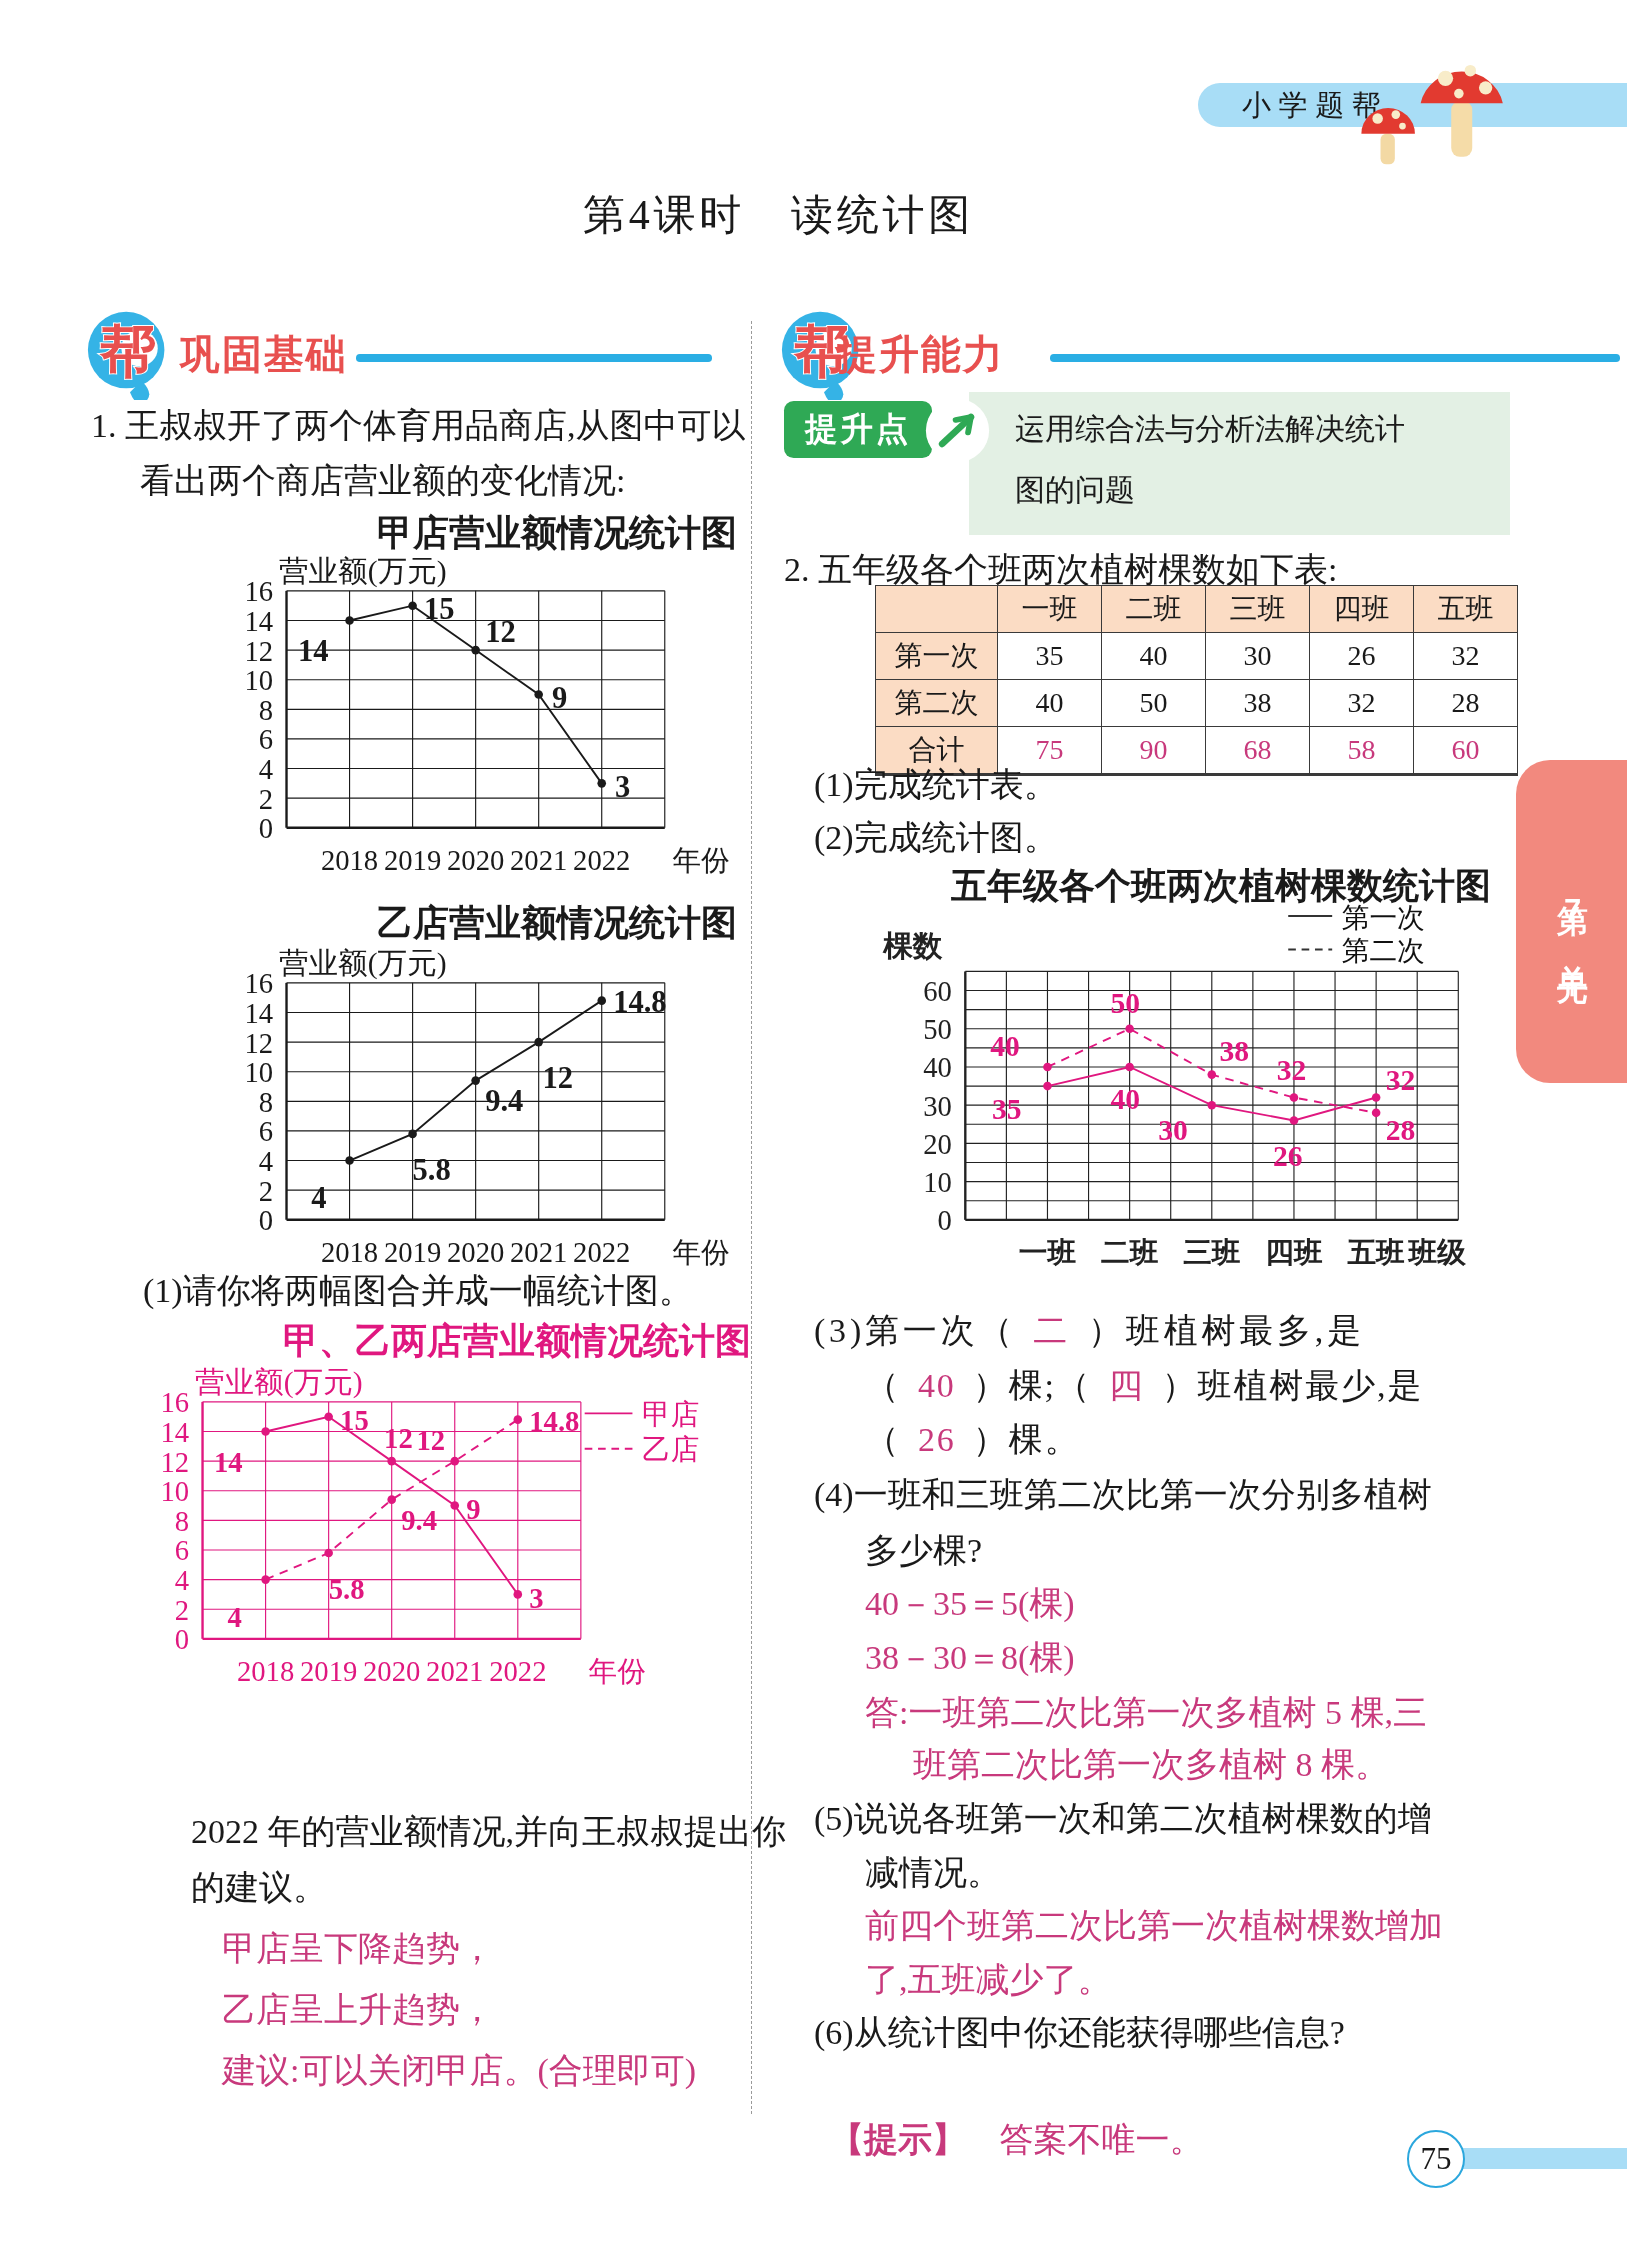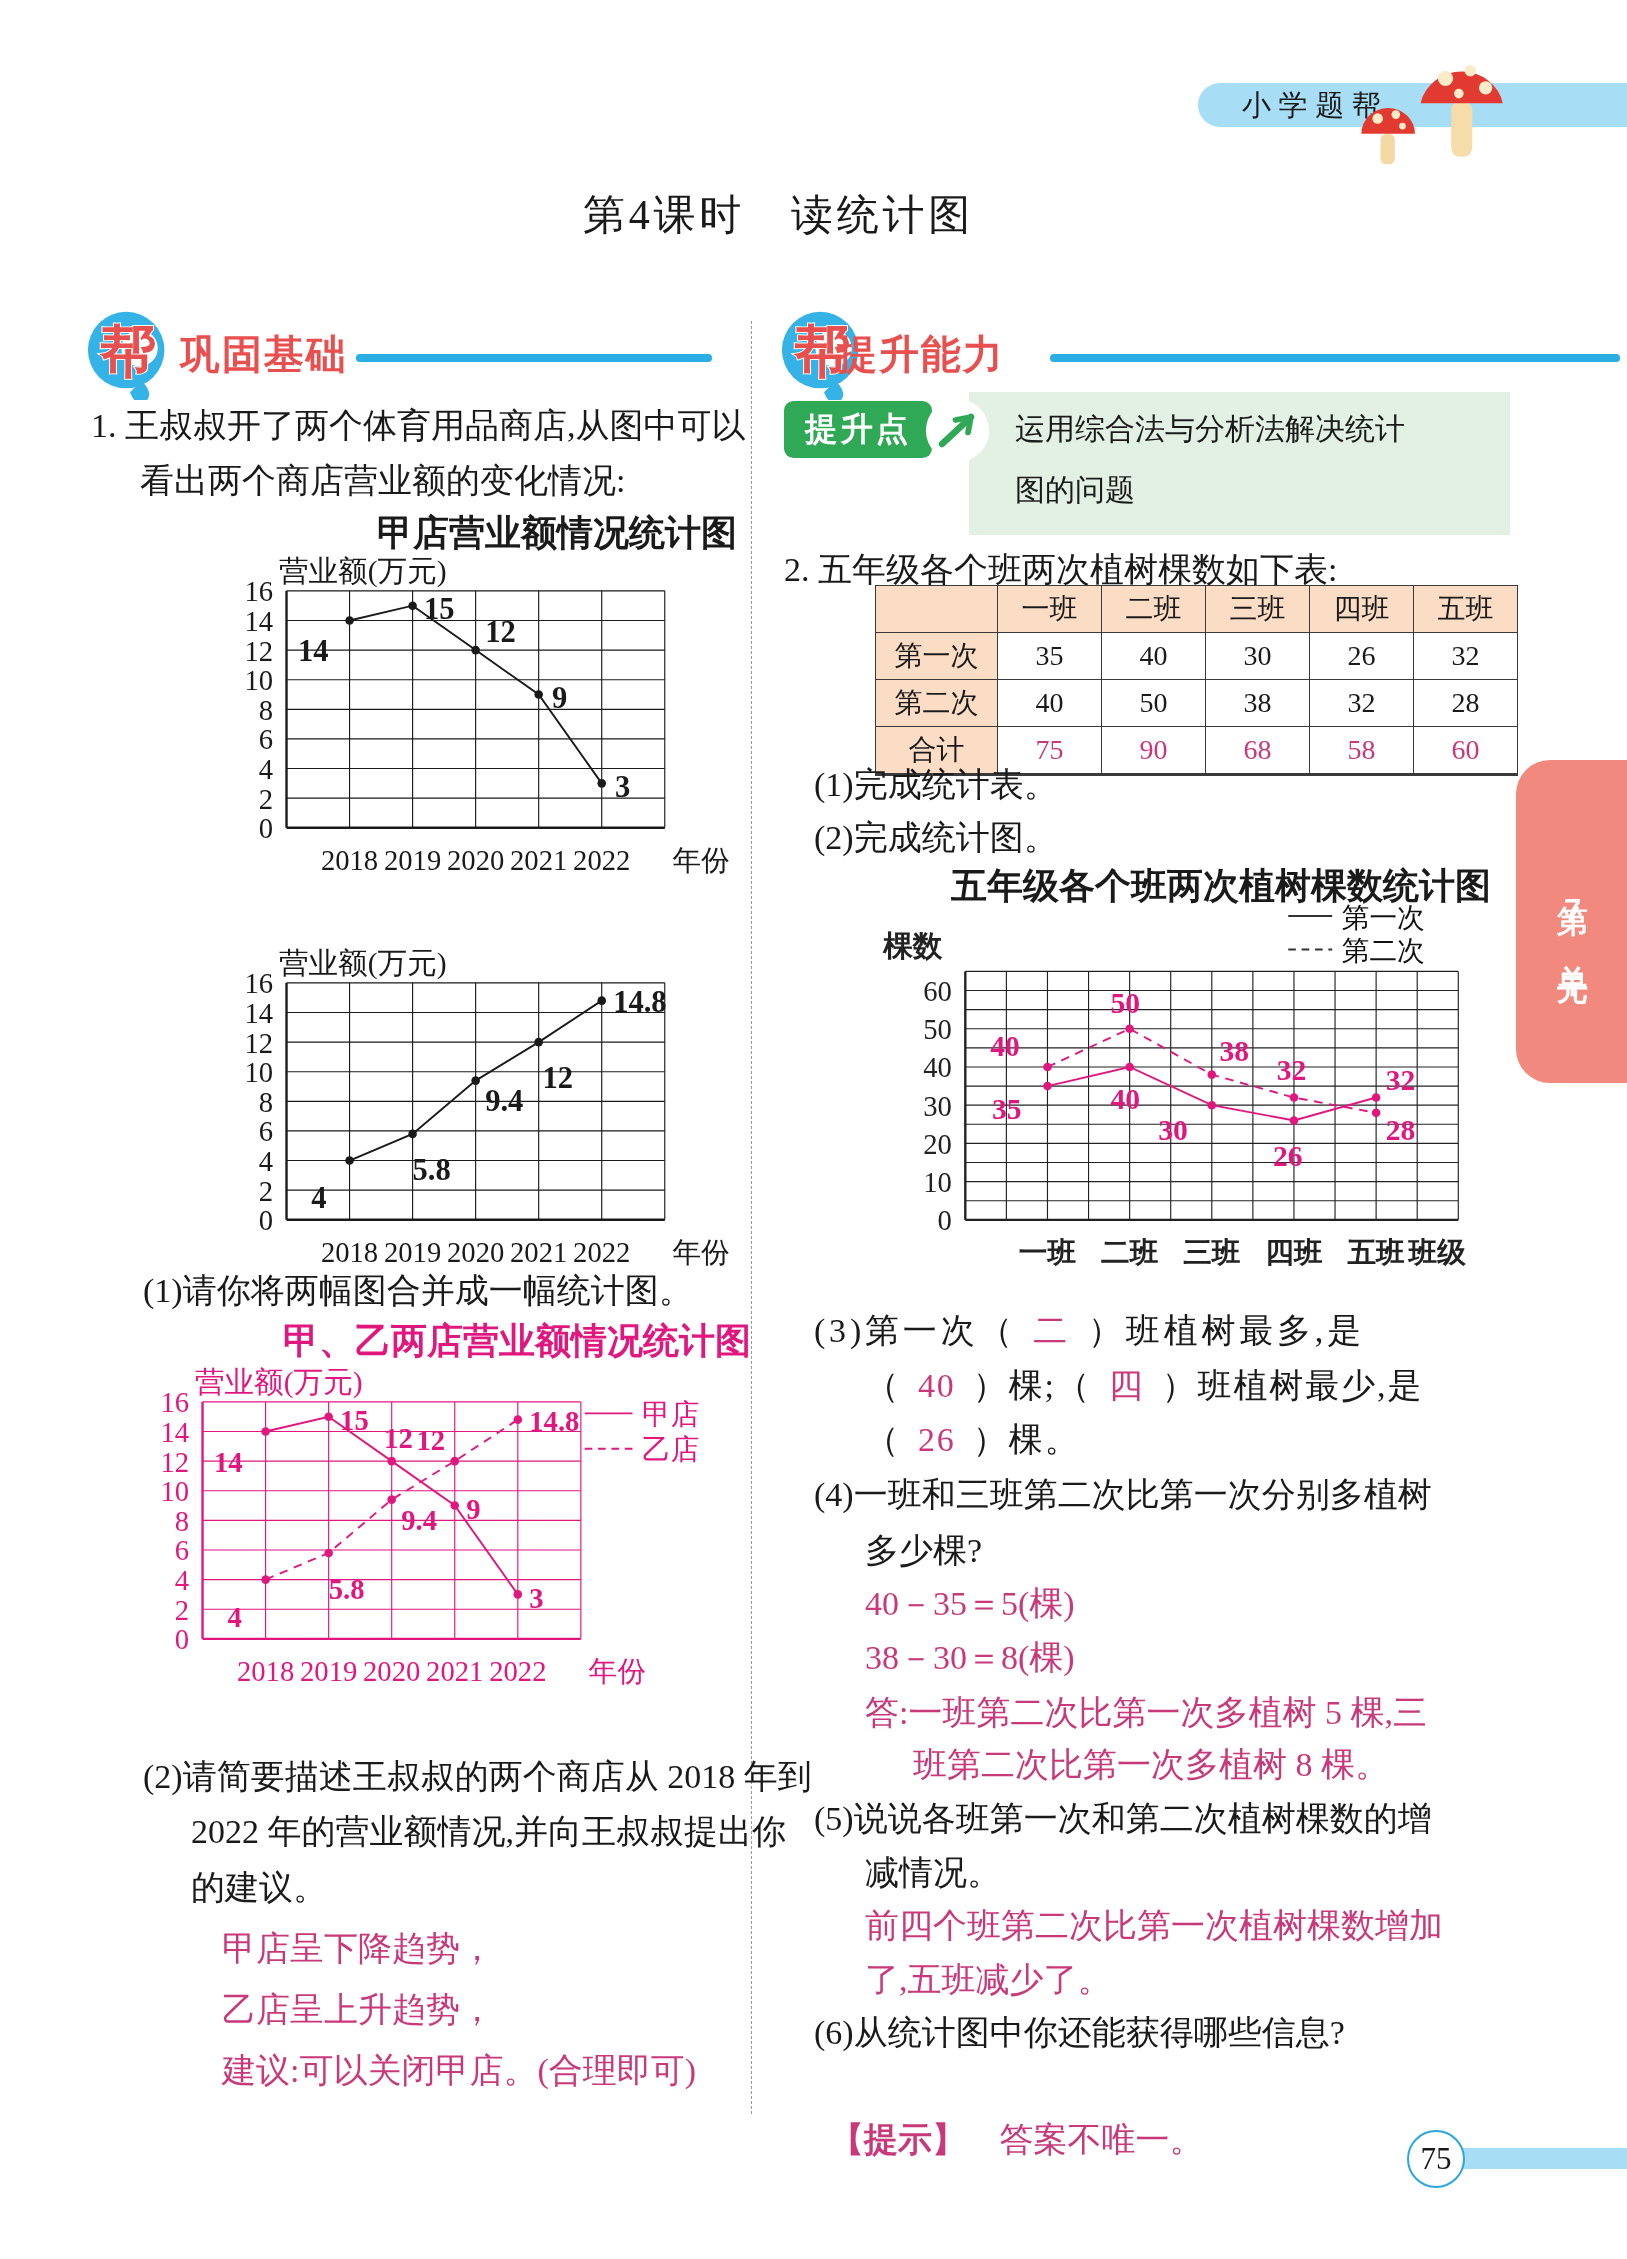--- a/index.html
+++ b/index.html
@@ -130,20 +130,21 @@
       <circle cx="232" cy="65.5" r="4.5" fill="#1a1a1a"></circle>
       <text x="244" y="79.5" font-size="32" font-weight="bold" fill="#1a1a1a">15</text>
       <circle cx="298" cy="112" r="4.5" fill="#1a1a1a"></circle>
       <text x="308" y="104" font-size="32" font-weight="bold" fill="#1a1a1a">12</text>
       <circle cx="364" cy="158.5" r="4.5" fill="#1a1a1a"></circle>
       <text x="378" y="172.5" font-size="32" font-weight="bold" fill="#1a1a1a">9</text>
       <circle cx="430" cy="251.5" r="4.5" fill="#1a1a1a"></circle>
       <text x="444" y="265.5" font-size="32" font-weight="bold" fill="#1a1a1a">3</text>
     </svg>
 
+  <div class="abs ctitle" style="left:163px;top:899px;width:574px;">乙店营业额情况统计图</div>
   <svg class="abs" style="left:191px;top:935px;" width="554" height="346" viewBox="0 0 580 362">
       <line x1="100" y1="50" x2="496" y2="50" stroke="#1a1a1a" stroke-width="1.2"></line>
       <line x1="100" y1="81" x2="496" y2="81" stroke="#1a1a1a" stroke-width="1.2"></line>
       <line x1="100" y1="112" x2="496" y2="112" stroke="#1a1a1a" stroke-width="1.2"></line>
       <line x1="100" y1="143" x2="496" y2="143" stroke="#1a1a1a" stroke-width="1.2"></line>
       <line x1="100" y1="174" x2="496" y2="174" stroke="#1a1a1a" stroke-width="1.2"></line>
       <line x1="100" y1="205" x2="496" y2="205" stroke="#1a1a1a" stroke-width="1.2"></line>
       <line x1="100" y1="236" x2="496" y2="236" stroke="#1a1a1a" stroke-width="1.2"></line>
       <line x1="100" y1="267" x2="496" y2="267" stroke="#1a1a1a" stroke-width="1.2"></line>
       <line x1="100" y1="298" x2="496" y2="298" stroke="#1a1a1a" stroke-width="2.5"></line>
@@ -240,21 +241,20 @@
       <circle cx="364" cy="112" r="4.5" fill="#e0177f"></circle>
       <text x="324" y="100" font-size="30" font-weight="bold" fill="#e0177f">12</text>
       <circle cx="430" cy="68.6" r="4.5" fill="#e0177f"></circle>
       <text x="442" y="80.6" font-size="30" font-weight="bold" fill="#e0177f">14.8</text>
       <line x1="500" y1="62" x2="550" y2="62" stroke="#e0177f" stroke-width="2"></line>
       <text x="560" y="73" font-size="30" fill="#e0177f">甲店</text>
       <line x1="500" y1="99" x2="550" y2="99" stroke="#e0177f" stroke-width="2" stroke-dasharray="8 6"></line>
       <text x="560" y="110" font-size="30" fill="#e0177f">乙店</text>
     </svg>
 
-  <div class="abs t" style="left:143px;top:1757px;">(2)请简要描述王叔叔的两个商店从 2018 年到</div>
   <div class="abs t" style="left:191px;top:1812px;">2022 年的营业额情况,并向王叔叔提出你</div>
   <div class="abs t" style="left:191px;top:1868px;">的建议。</div>
   <div class="abs t pink" style="left:222px;top:1929px;">甲店呈下降趋势，</div>
   <div class="abs t pink" style="left:222px;top:1990px;">乙店呈上升趋势，</div>
   <div class="abs t pink" style="left:222px;top:2051px;">建议:可以关闭甲店。(合理即可)</div>
 
   <div class="abs tip-panel" style="left:969px;top:392px;width:541px;height:143px;"></div>
   <div class="abs tip-badge" style="left:784px;top:401px;">提升点</div>
   <svg class="abs" style="left:923px;top:396px;" width="69" height="69" viewBox="0 0 72 72">
     <circle cx="36" cy="36" r="33" fill="#ffffff"></circle>

